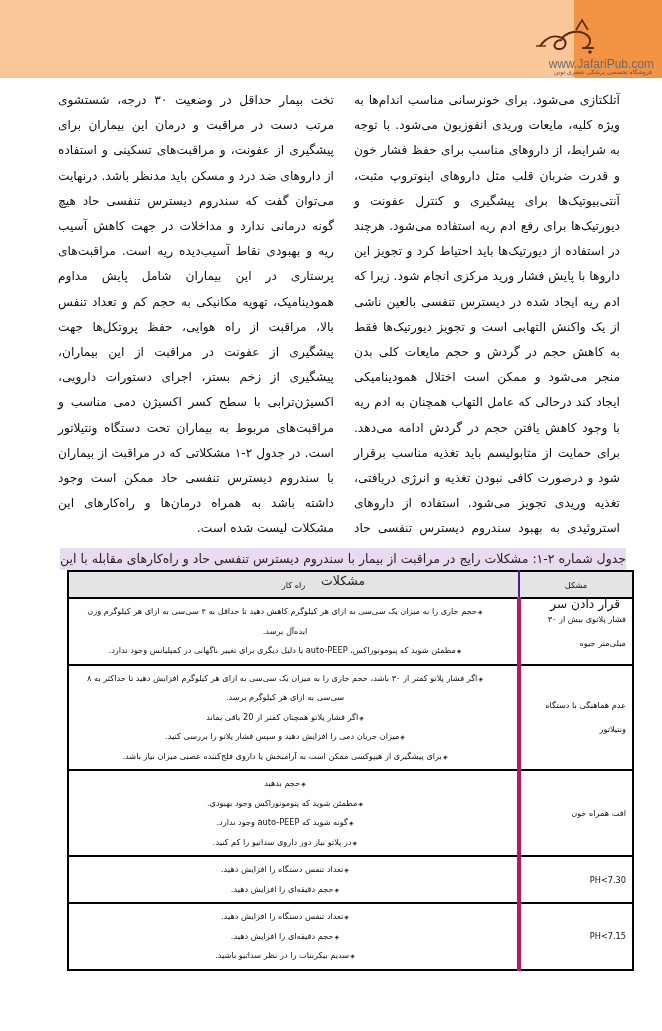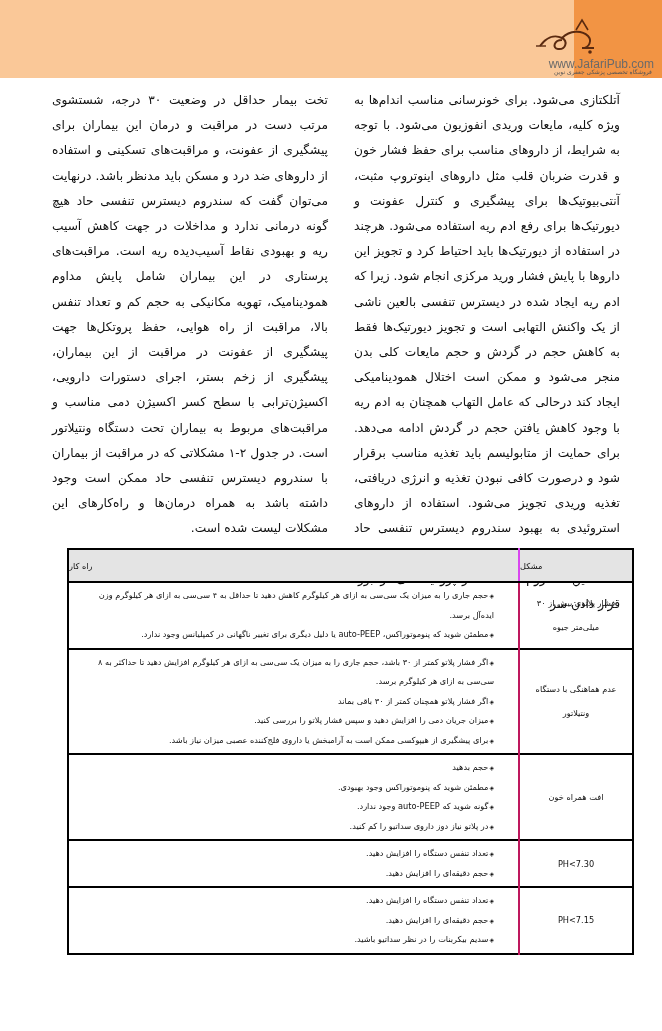--- a/index.html
+++ b/index.html
@@ -32,46 +32,46 @@
       position: absolute; right: 10px; top: 68px; font-size: 6px; color: #555; direction: rtl; white-space: nowrap;
     }
 
     
     .col {
       position: absolute; top: 88px; direction: rtl; text-align: justify;
       font-family: "DejaVu Sans", sans-serif; font-size: 12.2px; line-height: 25.2px; color: #111;
       text-align-last: right;
     }
     .col-right { right: 42px; width: 266px; }
-    .col-left { left: 52px; width: 276px; }
+    .col-left { left: 58px; width: 276px; }
 
     
     .table-wrap { position: absolute; left: 54px; top: 548px; width: 578px; }
     .table-caption {
       background: #e9dcf1; direction: rtl; text-align: center; height: 22px; line-height: 22px;
       font-size: 12.5px; color: #222; width: 566px; margin-left: 6px;
     }
     table.problems {
       border-collapse: collapse; width: 567px; margin-left: 13px; direction: rtl;
       border: 2px solid #000;
     }
     table.problems th, table.problems td {
       border: 1px solid #000; font-size: 8.2px; color: #111; vertical-align: middle;
     }
     table.problems th {
-      background: #e4e4e4; font-weight: normal; height: 33px; text-align: left;
+      background: #e4e4e4; font-weight: normal; height: 27px; text-align: center;
       border-bottom: 2px solid #000;
     }
     table.problems td.problem {
-      width: 114px; text-align: center; line-height: 24px; padding: 4px 6px;
-      border-left: 2px solid #be185d;
+      width: 114px; text-align: right; line-height: 24px; padding: 4px 6px;
+      border-left: 4px solid #be185d;
     }
-    table.problems th.problem-h { border-left: 2px solid #d946ef; }
+    table.problems th.problem-h { border-left: 2px solid #4c1d95; }
     table.problems td.solution {
-      text-align: right; padding: 3px 24px 3px 8px; line-height: 19.5px;
+      text-align: center; padding: 3px 24px 3px 8px; line-height: 19.5px;
     }
     table.problems tr.row { border-bottom: 2px solid #000; }
     .sol-line { display: block; }
     .sol-line::before { content: "\25C8"; font-size: 6px; margin-left: 1px; }
   </style>
 </head>
 <body>
 
 <div class="header">
   <div class="header-accent"></div>
@@ -83,40 +83,41 @@
     <path d="M4 30 L14 30" stroke="#5a2a10" stroke-width="1.4"></path>
   </svg>
   <div class="logo-url">www.JafariPub.com</div>
   <div class="logo-tagline">فروشگاه تخصصی پزشکی جعفری نوین</div>
 </div>
 
 <div class="col col-right">آتلکتازی می‌شود. برای خونرسانی مناسب اندام‌ها به ویژه کلیه، مایعات وریدی انفوزیون می‌شود. با توجه به شرایط، از داروهای مناسب برای حفظ فشار خون و قدرت ضربان قلب مثل داروهای اینوتروپ مثبت، آنتی‌بیوتیک‌ها برای پیشگیری و کنترل عفونت و دیورتیک‌ها برای رفع ادم ریه استفاده می‌شود. هرچند در استفاده از دیورتیک‌ها باید احتیاط کرد و تجویز این داروها با پایش فشار ورید مرکزی انجام شود. زیرا که ادم ریه ایجاد شده در دیسترس تنفسی بالعین ناشی از یک واکنش التهابی است و تجویز دیورتیک‌ها فقط به کاهش حجم در گردش و حجم مایعات کلی بدن منجر می‌شود و ممکن است اختلال همودینامیکی ایجاد کند درحالی که عامل التهاب همچنان به ادم ریه با وجود کاهش یافتن حجم در گردش ادامه می‌دهد. برای حمایت از متابولیسم باید تغذیه مناسب برقرار شود و درصورت کافی نبودن تغذیه و انرژی دریافتی، تغذیه وریدی تجویز می‌شود. استفاده از داروهای استروئیدی به بهبود سندروم دیسترس تنفسی حاد کمکی نمی‌کند. درمان عفونت‌های زمینه‌ای و ایجاد کننده این سندروم، استفاده از پروفیلاکسی ترمبوز، قرار دادن سر</div>
 <div class="col col-left">تخت بیمار حداقل در وضعیت ۳۰ درجه، شستشوی مرتب دست در مراقبت و درمان این بیماران برای پیشگیری از عفونت، و مراقبت‌های تسکینی و استفاده از داروهای ضد درد و مسکن باید مدنظر باشد. درنهایت می‌توان گفت که سندروم دیسترس تنفسی حاد هیچ گونه درمانی ندارد و مداخلات در جهت کاهش آسیب ریه و بهبودی نقاط آسیب‌دیده ریه است. مراقبت‌های پرستاری در این بیماران شامل پایش مداوم همودینامیک، تهویه مکانیکی به حجم کم و تعداد تنفس بالا، مراقبت از راه هوایی، حفظ پروتکل‌ها جهت پیشگیری از عفونت در مراقبت از این بیماران، پیشگیری از زخم بستر، اجرای دستورات دارویی، اکسیژن‌ترابی با سطح کسر اکسیژن دمی مناسب و مراقبت‌های مربوط به بیماران تحت دستگاه ونتیلاتور است. در جدول ۲-۱ مشکلاتی که در مراقبت از بیماران با سندروم دیسترس تنفسی حاد ممکن است وجود داشته باشد به همراه درمان‌ها و راه‌کارهای این مشکلات لیست شده است.</div>
 
 <div class="table-wrap">
+  <div class="table-caption">جدول شماره ۲-۱: مشکلات رایج در مراقبت از بیمار با سندروم دیسترس تنفسی حاد و راه‌کارهای مقابله با این مشکلات</div>
   <table class="problems">
     <thead>
       <tr>
         <th class="problem-h">مشکل</th>
         <th>راه کار</th>
       </tr>
     </thead>
     <tbody id="table-body">
         <tr class="row">
           <td class="problem">فشار پلاتوی بیش از ۳۰ میلی‌متر جیوه</td>
           <td class="solution">
             <span class="sol-line">حجم جاری را به میزان یک سی‌سی به ازای هر کیلوگرم کاهش دهید تا حداقل به ۴ سی‌سی به ازای هر کیلوگرم وزن ایده‌آل برسد.</span>
             <span class="sol-line">مطمئن شوید که پنوموتوراکس، auto-PEEP یا دلیل دیگری برای تغییر ناگهانی در کمپلیانس وجود ندارد.</span>
           </td>
         </tr>
         <tr class="row">
           <td class="problem">عدم هماهنگی با دستگاه ونتیلاتور</td>
           <td class="solution">
             <span class="sol-line">اگر فشار پلاتو کمتر از ۳۰ باشد، حجم جاری را به میزان یک سی‌سی به ازای هر کیلوگرم افزایش دهید تا حداکثر به ۸ سی‌سی به ازای هر کیلوگرم برسد.</span>
-            <span class="sol-line">اگر فشار پلاتو همچنان کمتر از ۳۰ باقی بماند</span>
+            <span class="sol-line">اگر فشار پلاتو همچنان کمتر از 20 باقی بماند</span>
             <span class="sol-line">میزان جریان دمی را افزایش دهید و سپس فشار پلاتو را بررسی کنید.</span>
             <span class="sol-line">برای پیشگیری از هیپوکسی ممکن است به آرامبخش یا داروی فلج‌کننده عصبی میزان نیاز باشد.</span>
           </td>
         </tr>
         <tr class="row">
           <td class="problem">افت همراه خون</td>
           <td class="solution">
             <span class="sol-line">حجم بدهید</span>
             <span class="sol-line">مطمئن شوید که پنوموتوراکس وجود بهبودی.</span>
             <span class="sol-line">گونه شوید که auto-PEEP وجود ندارد.</span>

